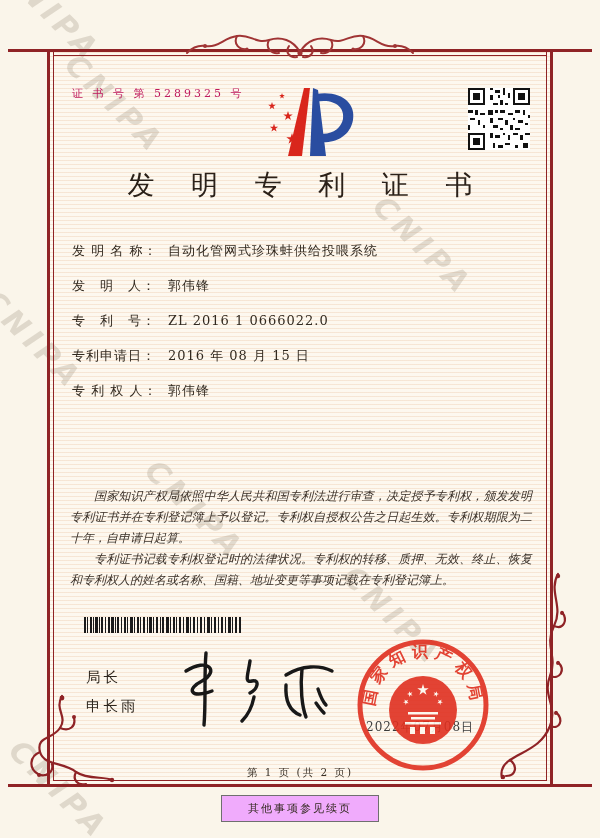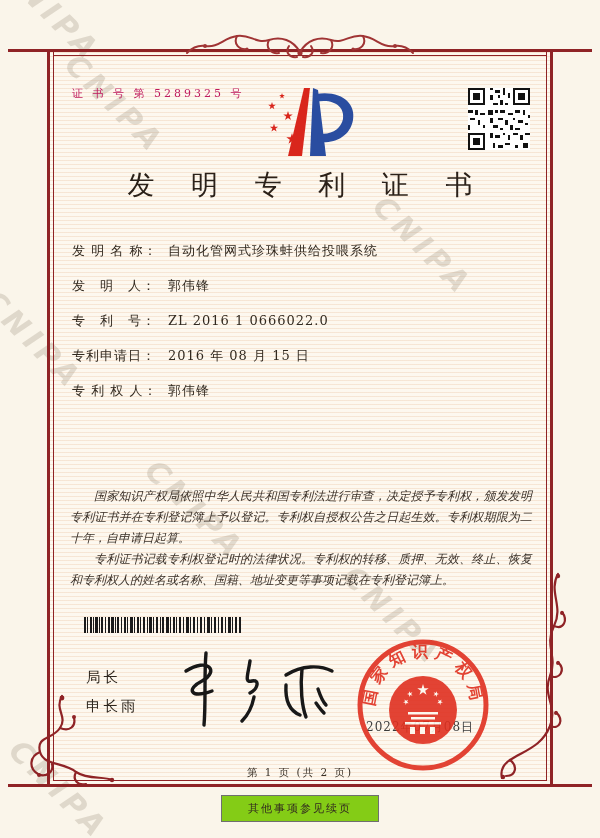--- a/index.html
+++ b/index.html
@@ -17,21 +17,21 @@
   .field{left:72px;font-size:13px;letter-spacing:1px;white-space:nowrap;}
   .f-label{display:inline-block;min-width:96px;}
   .grant2{position:absolute;left:238px;top:0;white-space:nowrap;}
   .paras{left:70px;top:486px;width:462px;font-size:12px;line-height:21px;text-align:justify;
          font-style:italic;color:#3a3028;}
   .paras p{margin:0;text-indent:2em;}
   .signer{left:86px;font-size:14.5px;letter-spacing:3px;color:#2e261d;font-family:Liberation Serif, serif;}
   .seal-date{left:366px;top:719px;font-size:12px;letter-spacing:1px;color:#3b3b3b;z-index:3;}
   .seal-svg{left:352px;top:634px;z-index:4;opacity:.9;}
   .page-no{left:0;top:752px;width:100%;text-align:center;font-size:10.5px;letter-spacing:2px;color:#3a3127;margin-top:14px;}
-  .note-box{left:50%;top:795px;transform:translateX(-50%);border:1px solid #6f6f6f;background:#84cc16;
+  .note-box{left:50%;top:795px;transform:translateX(-50%);border:1px solid #6f6f6f;background:#f0abfc;
             padding:5px 26px;font-size:11px;letter-spacing:2px;white-space:nowrap;}
   svg{display:block;}
 </style>
 </head>
 <body>
 
 <div class="page">
 
   <div class="inner-bg"></div>
 

